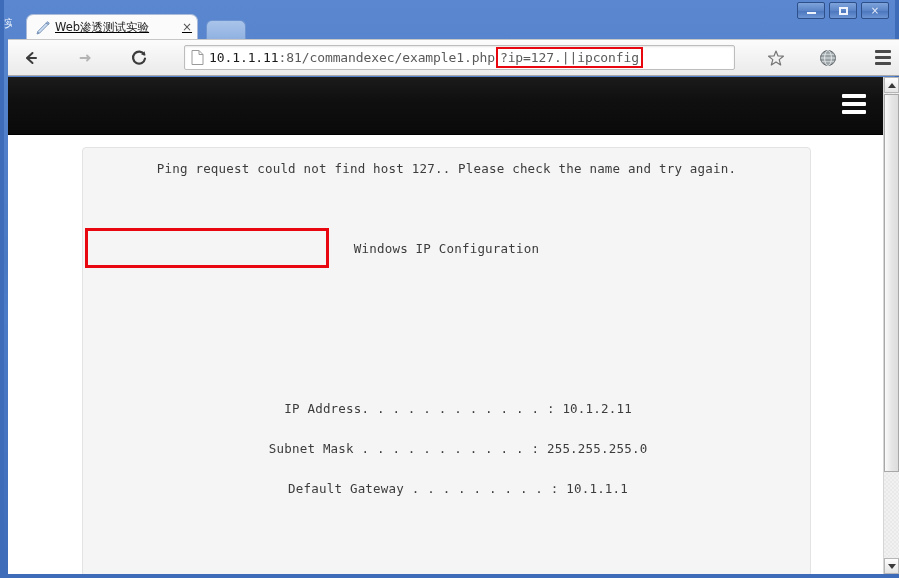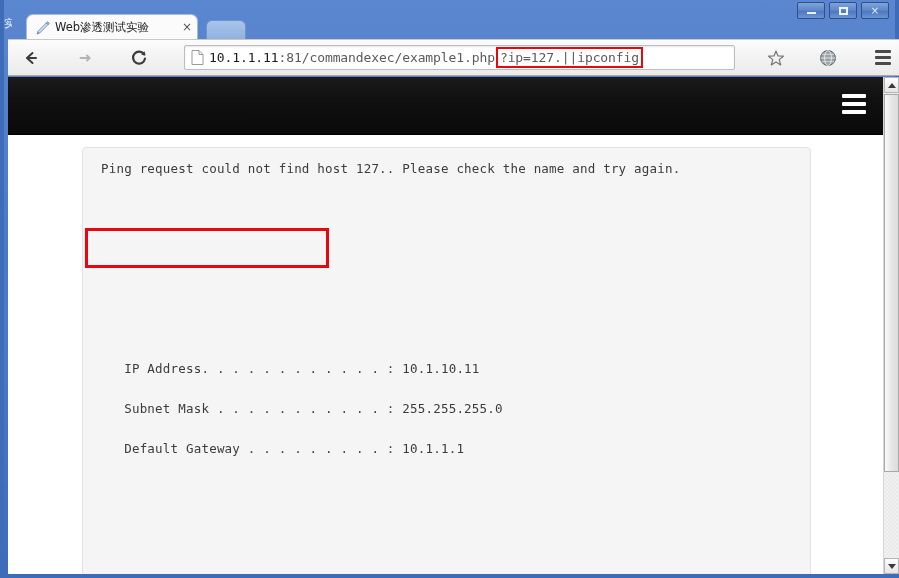--- a/index.html
+++ b/index.html
@@ -115,20 +115,21 @@
     height: 26px;
     background: #fbfbfb;
     border: 1px solid #a9bbd8;
     border-bottom: none;
     border-radius: 7px 7px 0 0;
     box-sizing: border-box;
     display: flex;
     align-items: center;
     padding: 0 4px 0 8px;
     cursor: pointer;
+    text-decoration: underline;
   }
   .tab-favicon {
     width: 16px;
     height: 16px;
     flex: 0 0 16px;
     margin-right: 4px;
     position: relative;
   }
   .tab-title {
     flex: 1 1 auto;
@@ -325,20 +326,21 @@
   }
   .console-line {
     font-family: "DejaVu Sans Mono", monospace;
     font-size: 12.5px;
     line-height: 14px;
     color: #3c3c3c;
     white-space: pre;
     letter-spacing: 0.2px;
     margin: 0;
     height: 40px;
+    text-align: center;
   }
   .console-line.blank { height: 40px; }
 
   .hl-box {
     position: absolute;
     left: 2px;
     top: 80px;
     width: 244px;
     height: 40px;
     border: 3px solid #e8070e;
@@ -492,24 +494,25 @@
           <i></i>
           <i></i>
           <i></i>
         </div>
       </div>
 
       <div class="console-panel">
         <div class="hl-box"></div>
         <pre class="console-line">Ping request could not find host 127.. Please check the name and try again.</pre>
         <pre class="console-line blank"></pre>
+        <pre class="console-line">Windows IP Configuration</pre>
         <pre class="console-line blank"></pre>
         <pre class="console-line blank"></pre>
         <pre class="console-line blank"></pre>
-        <pre class="console-line">   IP Address. . . . . . . . . . . . : 10.1.10.11</pre>
+        <pre class="console-line">   IP Address. . . . . . . . . . . . : 10.1.2.11</pre>
         <pre class="console-line">   Subnet Mask . . . . . . . . . . . : 255.255.255.0</pre>
         <pre class="console-line">   Default Gateway . . . . . . . . . : 10.1.1.1</pre>
       </div>
 
       <div class="page-scrollbar">
         <div class="sb-arrow up">
             <span class="tri"></span>
           </div>
         <div class="sb-thumb"></div>
         <div class="sb-arrow down">

